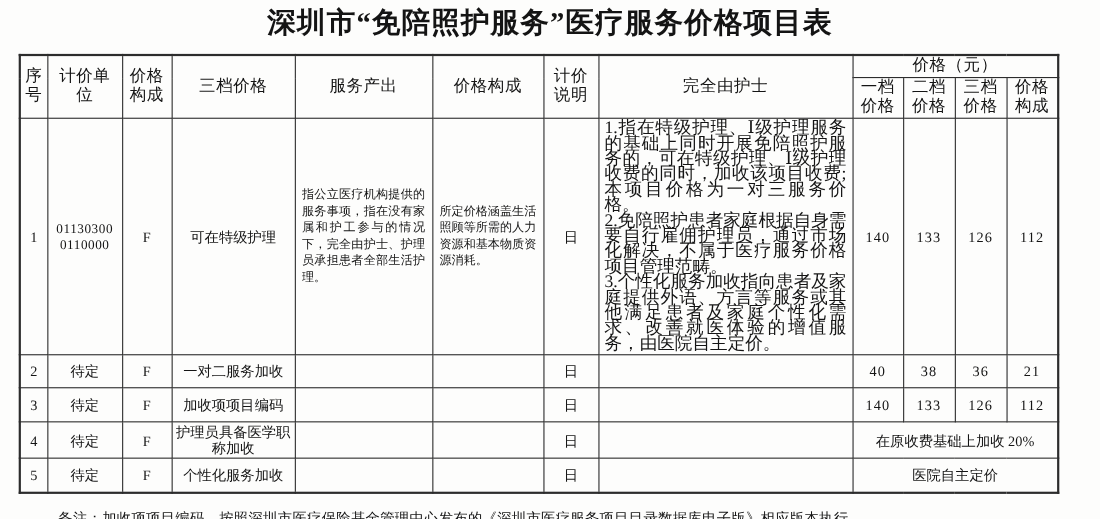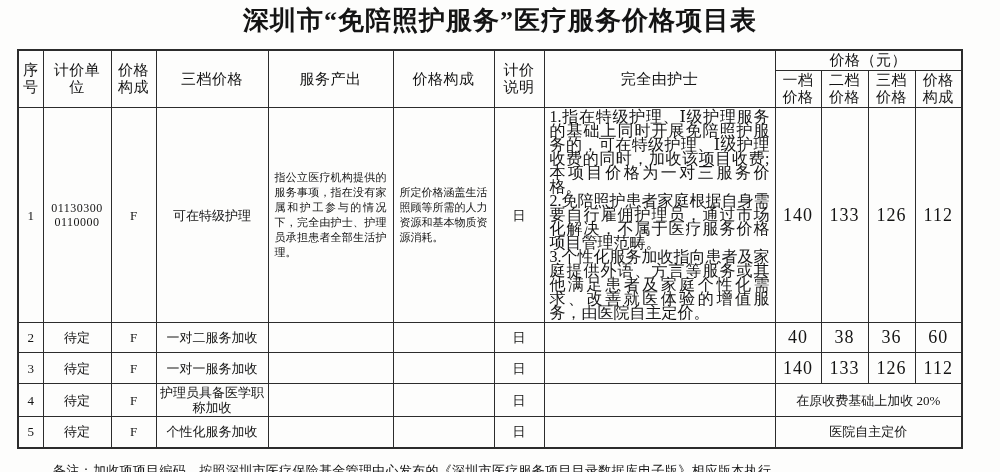--- a/index.html
+++ b/index.html
@@ -61,21 +61,21 @@
   }
   td.cell-desc {
     white-space: pre-line;
     text-align: justify;
     text-justify: inter-character;
     font-size: 16px;
     line-height: 14px;
     padding: 2px 5px;
     vertical-align: middle;
   }
-  td.cell-num { letter-spacing: 1px; font-size: 18px; margin-top: 32px; }
+  td.cell-num { letter-spacing: 1px; font-size: 13px; margin-top: 32px; }
   td.cell-code { white-space: pre-line; letter-spacing: 0.5px; font-size: 12px; line-height: 14px; }
 
   .footnote {
     margin: 13px 13px 0 53px;
     font-size: 13px;
     letter-spacing: 0.3px;
   }
 </style>
 </head>
 <body>
@@ -142,28 +142,28 @@
       <td>待定</td>
       <td>F</td>
       <td>一对二服务加收</td>
       <td></td>
       <td></td>
       <td>日</td>
       <td></td>
       <td class="cell-num">40</td>
       <td class="cell-num">38</td>
       <td class="cell-num">36</td>
-      <td class="cell-num">60</td>
+      <td class="cell-num">21</td>
     </tr>
 
     <tr class="row-s3">
       <td>3</td>
       <td>待定</td>
       <td>F</td>
-      <td>一对一服务加收</td>
+      <td>加收项项目编码</td>
       <td></td>
       <td></td>
       <td>日</td>
       <td></td>
       <td class="cell-num">140</td>
       <td class="cell-num">133</td>
       <td class="cell-num">126</td>
       <td class="cell-num">112</td>
     </tr>
 

